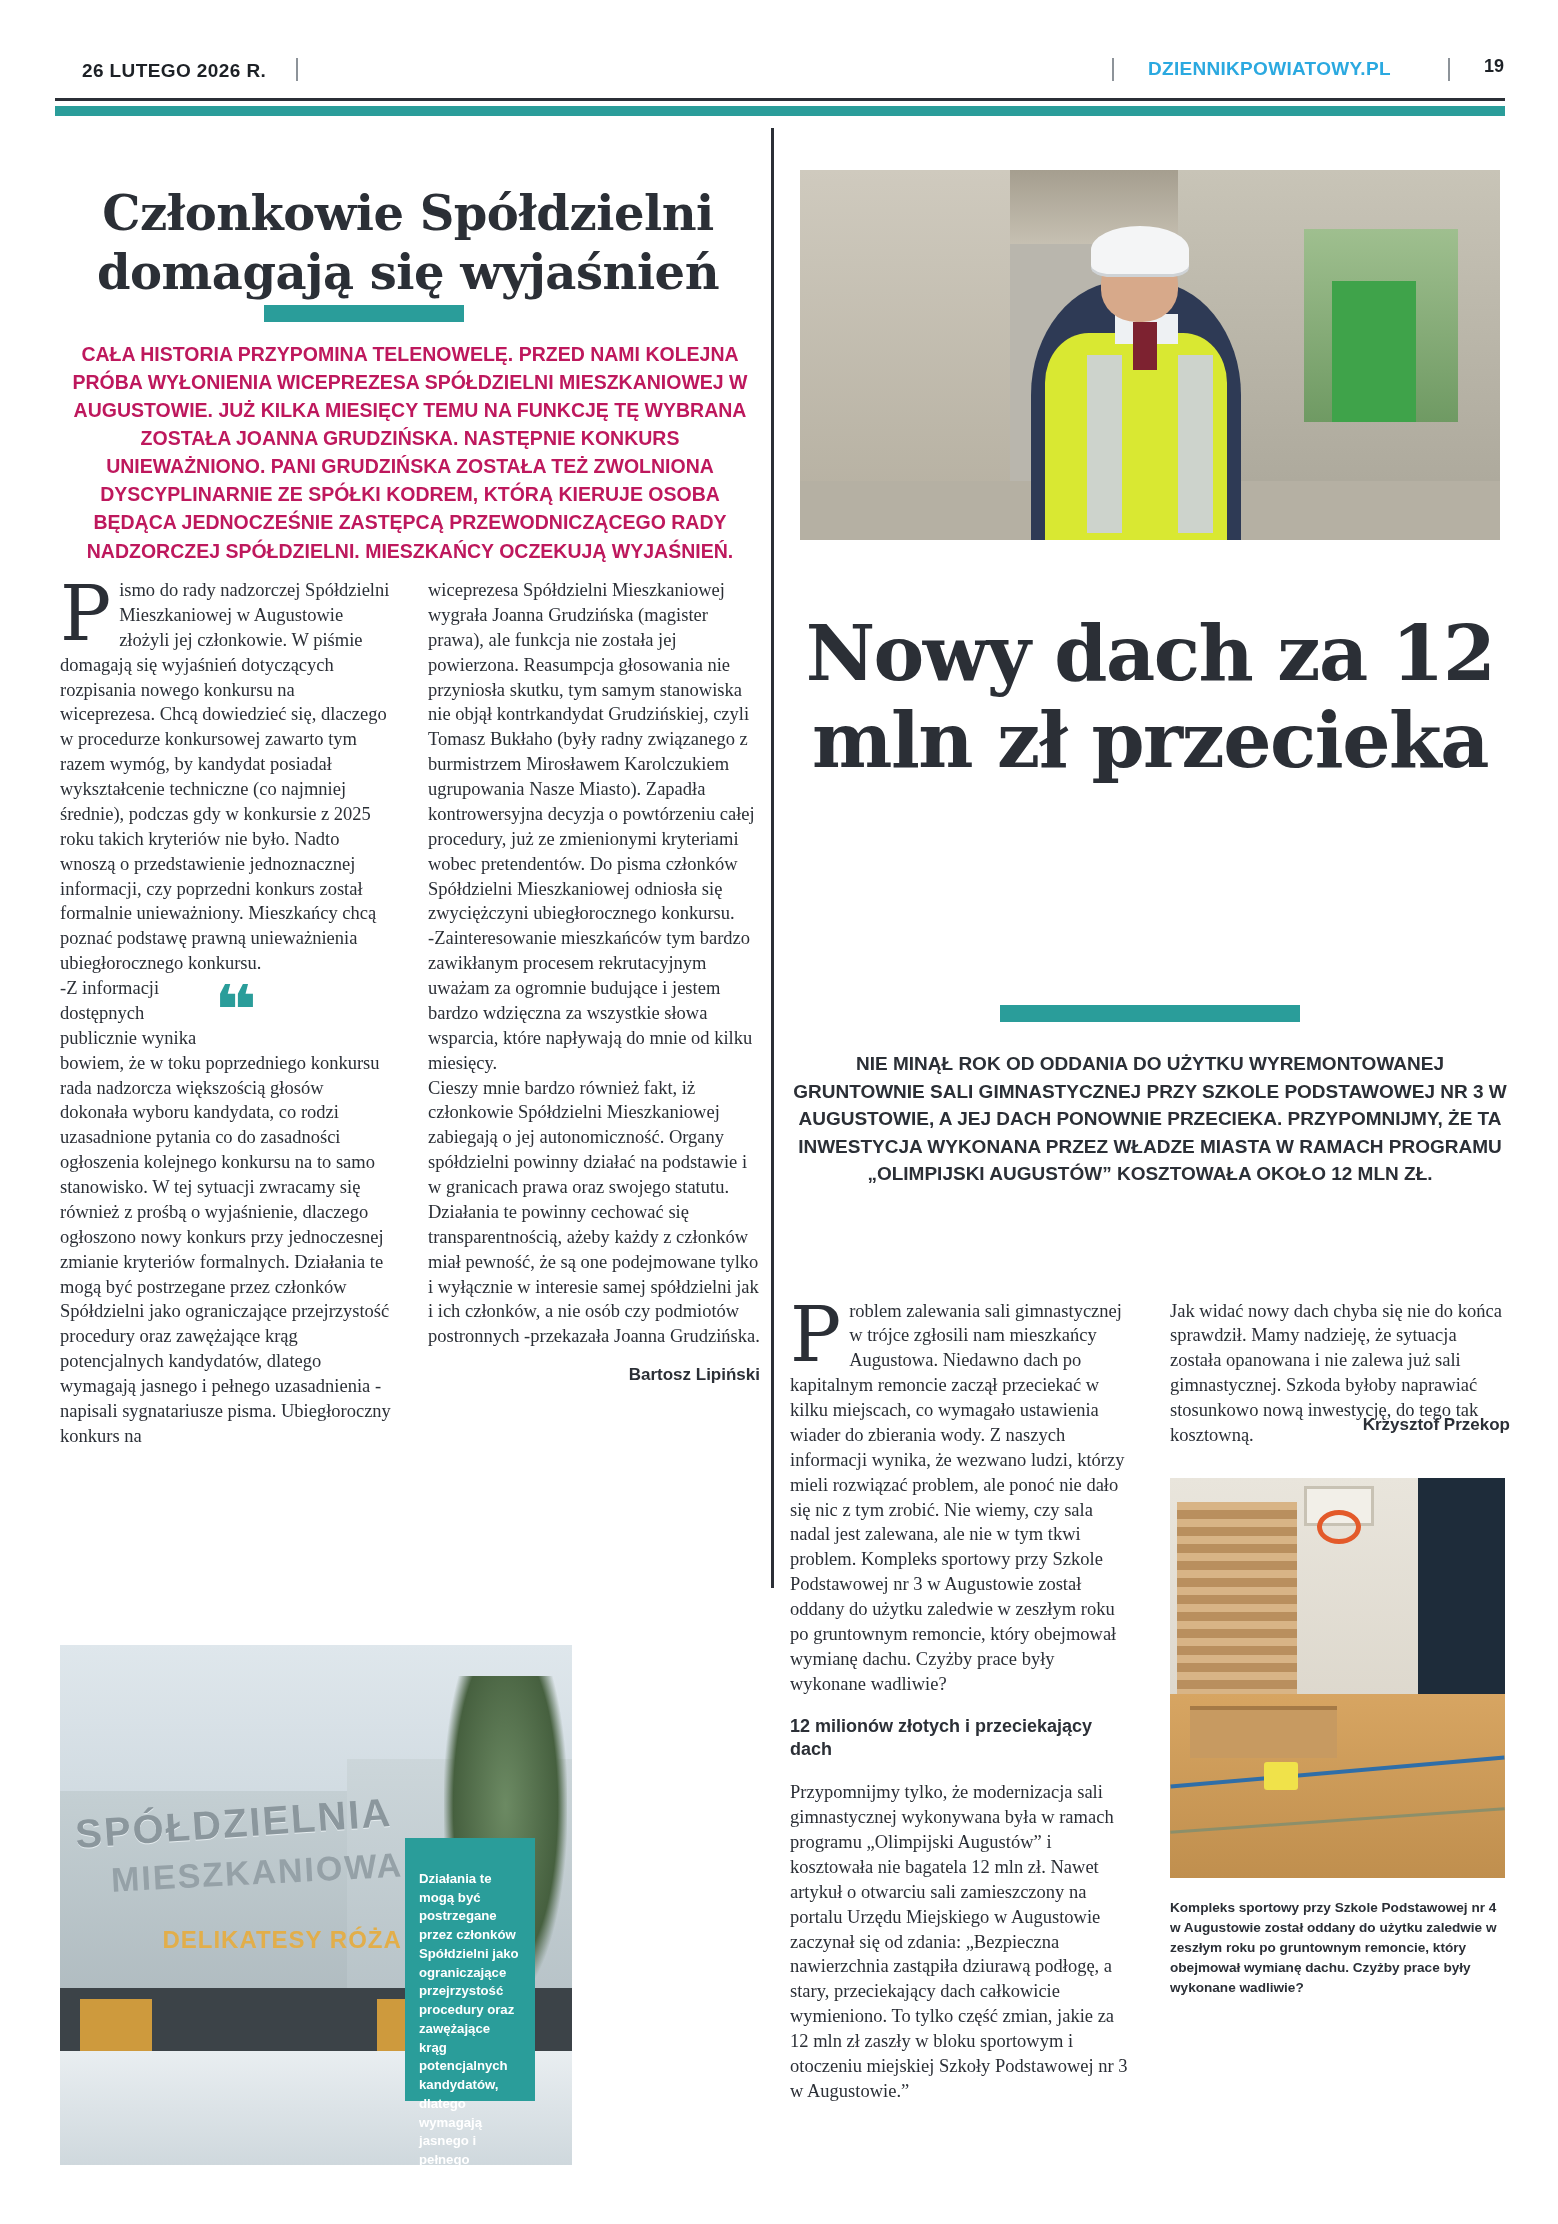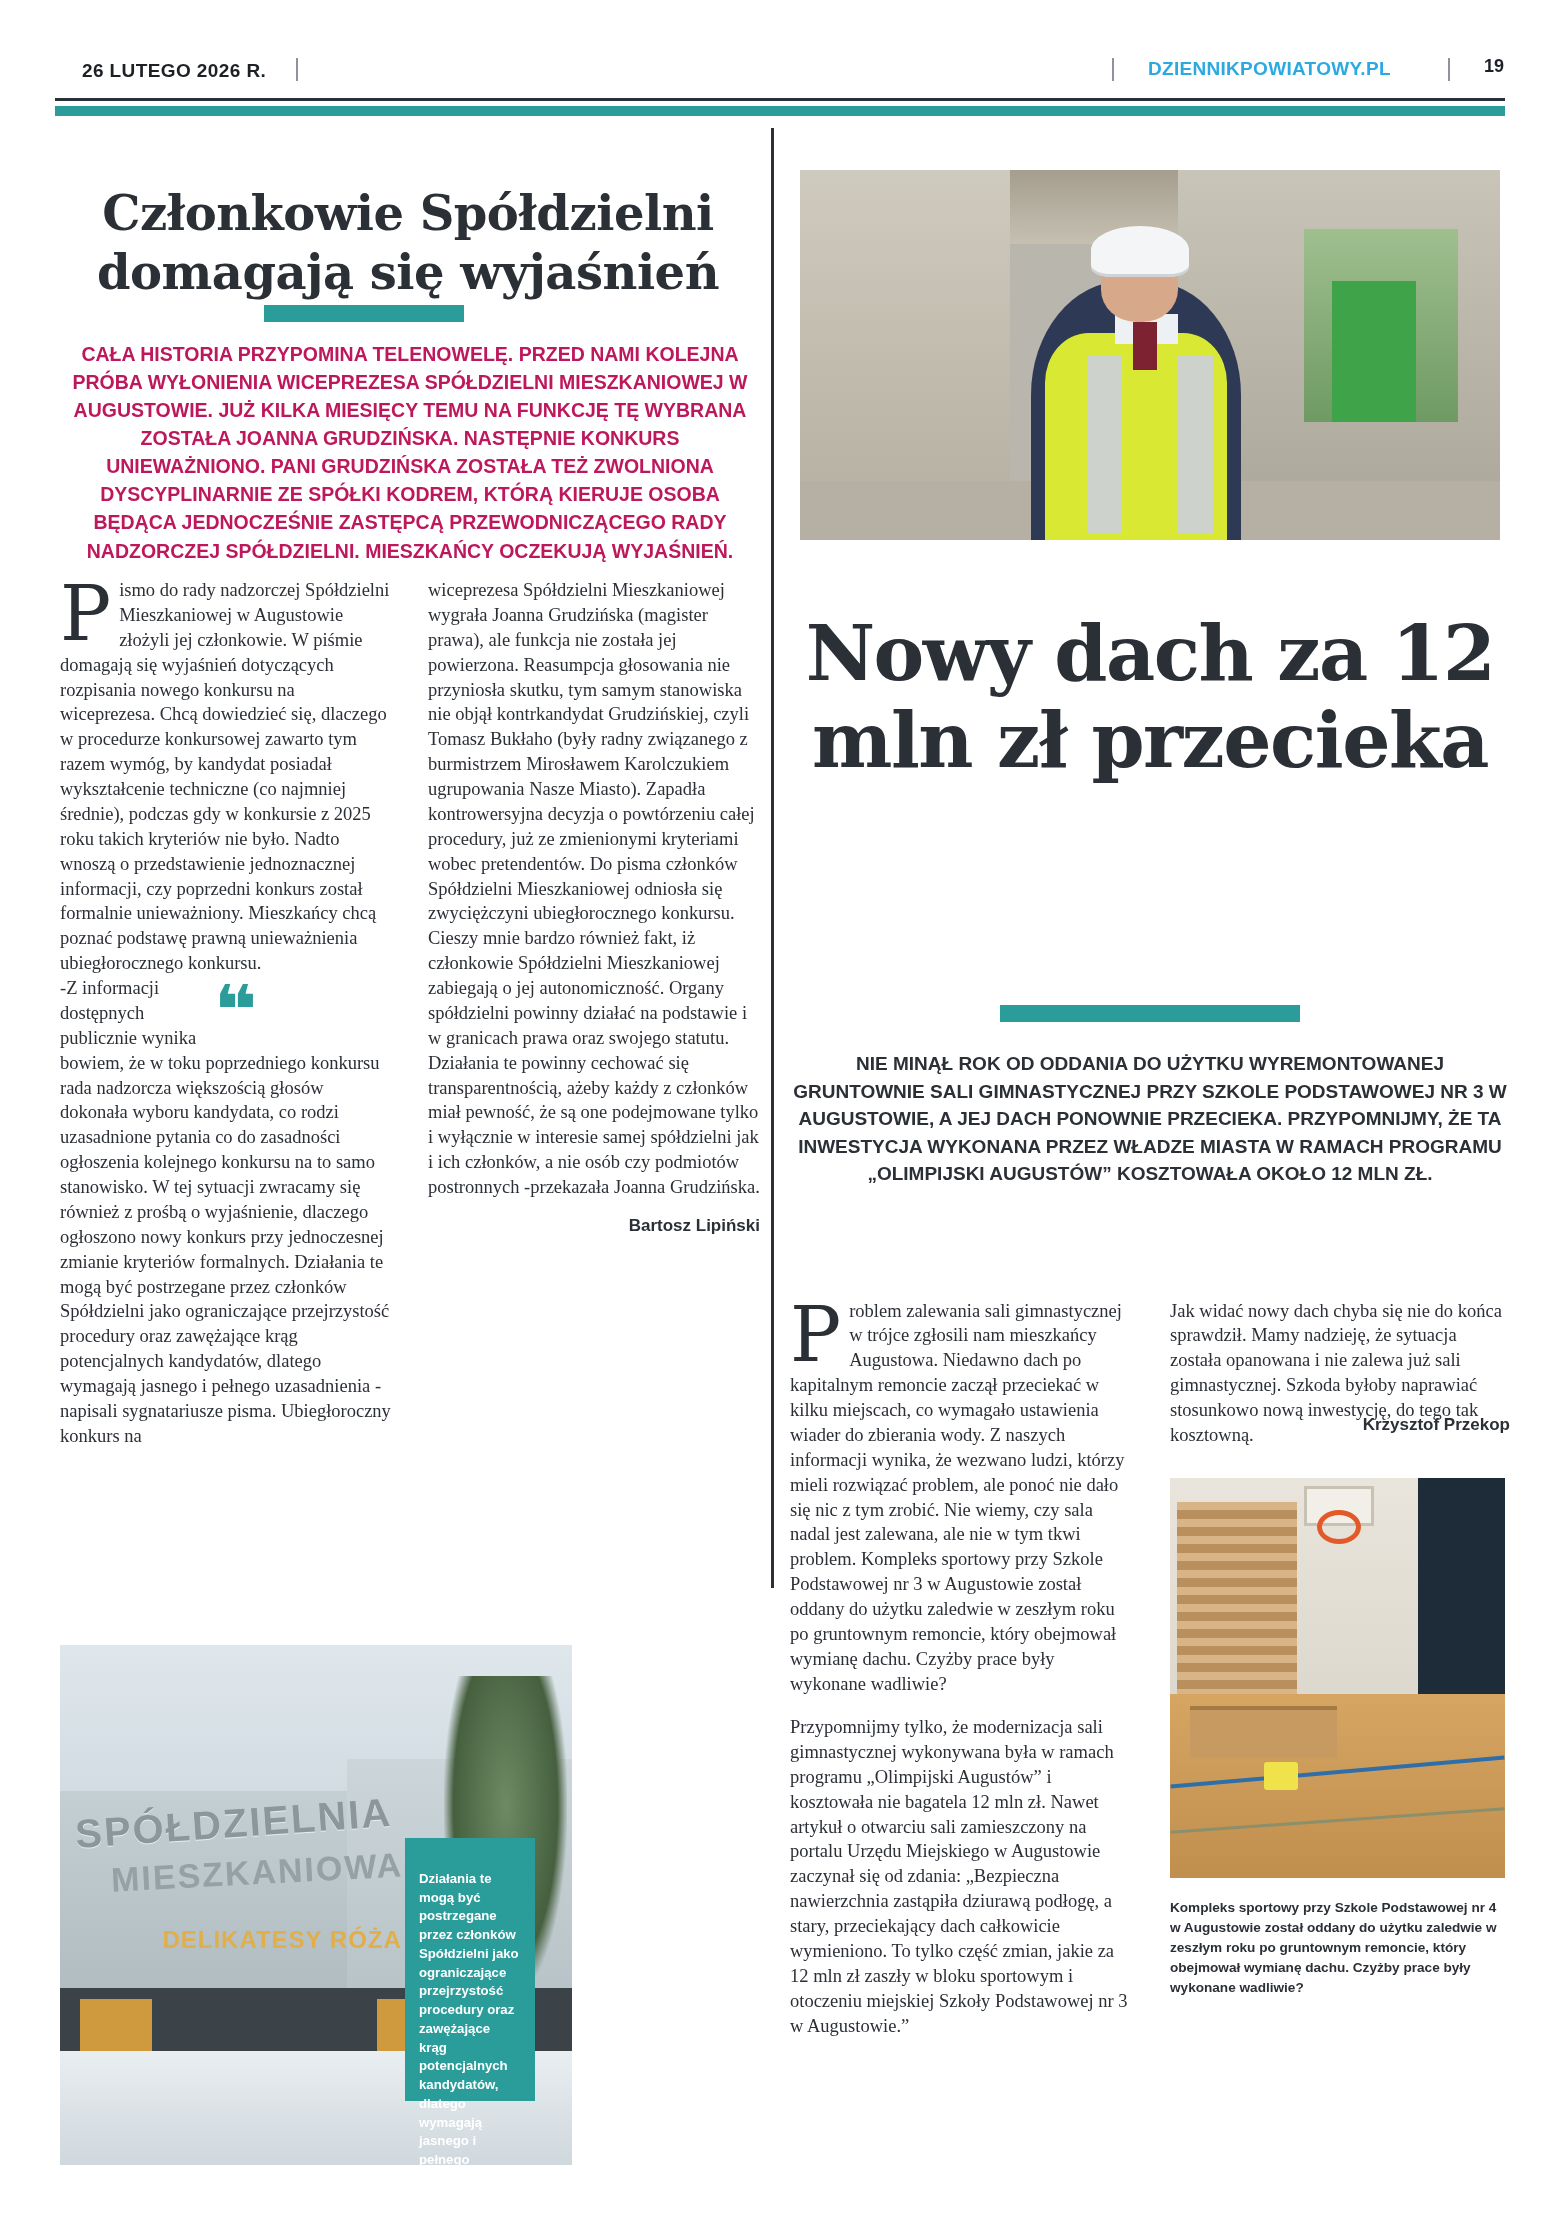--- a/index.html
+++ b/index.html
@@ -270,20 +270,21 @@
 <div class="l-cols">
   <div class="l-col c1">
     <p class="dropcap">Pismo do rady nadzorczej Spółdzielni Mieszkaniowej w Augustowie złożyli jej członkowie. W piśmie domagają się wyjaśnień dotyczących rozpisania nowego konkursu na wiceprezesa. Chcą dowiedzieć się, dlaczego w procedurze konkursowej zawarto tym razem wymóg, by kandydat posiadał wykształcenie techniczne (co najmniej średnie), podczas gdy w konkursie z 2025 roku takich kryteriów nie było. Nadto wnoszą o przedstawienie jednoznacznej informacji, czy poprzedni konkurs został formalnie unieważniony. Mieszkańcy chcą poznać podstawę prawną unieważnienia ubiegłorocznego konkursu.</p>
     <div class="pullquote">
       <span class="pq-mark">❝</span>
     </div>
     <p>-Z informacji dostępnych publicznie wynika bowiem, że w toku poprzedniego konkursu rada nadzorcza większością głosów dokonała wyboru kandydata, co rodzi uzasadnione pytania co do zasadności ogłoszenia kolejnego konkursu na to samo stanowisko. W tej sytuacji zwracamy się również z prośbą o wyjaśnienie, dlaczego ogłoszono nowy konkurs przy jednoczesnej zmianie kryteriów formalnych. Działania te mogą być postrzegane przez członków Spółdzielni jako ograniczające przejrzystość procedury oraz zawężające krąg potencjalnych kandydatów, dlatego wymagają jasnego i pełnego uzasadnienia -napisali sygnatariusze pisma. Ubiegłoroczny konkurs na</p>
   </div>
   <div class="l-col c2">
     <p>wiceprezesa Spółdzielni Mieszkaniowej wygrała Joanna Grudzińska (magister prawa), ale funkcja nie została jej powierzona. Reasumpcja głosowania nie przyniosła skutku, tym samym stanowiska nie objął kontrkandydat Grudzińskiej, czyli Tomasz Bukłaho (były radny związanego z burmistrzem Mirosławem Karolczukiem ugrupowania Nasze Miasto). Zapadła kontrowersyjna decyzja o powtórzeniu całej procedury, już ze zmienionymi kryteriami wobec pretendentów. Do pisma członków Spółdzielni Mieszkaniowej odniosła się zwyciężczyni ubiegłorocznego konkursu.</p>
+    <p>-Zainteresowanie mieszkańców tym bardzo zawikłanym procesem rekrutacyjnym uważam za ogromnie budujące i jestem bardzo wdzięczna za wszystkie słowa wsparcia, które napływają do mnie od kilku miesięcy.</p>
     <p>Cieszy mnie bardzo również fakt, iż członkowie Spółdzielni Mieszkaniowej zabiegają o jej autonomiczność. Organy spółdzielni powinny działać na podstawie i w granicach prawa oraz swojego statutu. Działania te powinny cechować się transparentnością, ażeby każdy z członków miał pewność, że są one podejmowane tylko i wyłącznie w interesie samej spółdzielni jak i ich członków, a nie osób czy podmiotów postronnych -przekazała Joanna Grudzińska.</p>
     <div class="byline">Bartosz Lipiński</div>
   </div>
 </div>
 
 <div class="photo-sm">
   <div class="psm-sky"></div>
   <div class="psm-bldg"></div>
   <div class="psm-bldg2"></div>
   <div class="psm-tree"></div>
@@ -315,20 +316,21 @@
   <div class="rp-helmet"></div>
 </div>
 
 <h1 class="r-headline">Nowy dach za 12 mln zł przecieka</h1>
 <div class="r-hr"></div>
 <div class="r-lead">NIE MINĄŁ ROK OD ODDANIA DO UŻYTKU WYREMONTOWANEJ GRUNTOWNIE SALI GIMNASTYCZNEJ PRZY SZKOLE PODSTAWOWEJ NR 3 W AUGUSTOWIE, A JEJ DACH PONOWNIE PRZECIEKA. PRZYPOMNIJMY, ŻE TA INWESTYCJA WYKONANA PRZEZ WŁADZE MIASTA W RAMACH PROGRAMU „OLIMPIJSKI AUGUSTÓW” KOSZTOWAŁA OKOŁO 12 MLN ZŁ.</div>
 
 <div class="r-cols">
   <div class="r-col rc1">
     <p class="dropcap">Problem zalewania sali gimnastycznej w trójce zgłosili nam mieszkańcy Augustowa. Niedawno dach po kapitalnym remoncie zaczął przeciekać w kilku miejscach, co wymagało ustawienia wiader do zbierania wody. Z naszych informacji wynika, że wezwano ludzi, którzy mieli rozwiązać problem, ale ponoć nie dało się nic z tym zrobić. Nie wiemy, czy sala nadal jest zalewana, ale nie w tym tkwi problem. Kompleks sportowy przy Szkole Podstawowej nr 3 w Augustowie został oddany do użytku zaledwie w zeszłym roku po gruntownym remoncie, który obejmował wymianę dachu. Czyżby prace były wykonane wadliwie?</p>
+    <div class="sub-h">12 milionów złotych i przeciekający dach</div>
     <p>Przypomnijmy tylko, że modernizacja sali gimnastycznej wykonywana była w ramach programu „Olimpijski Augustów” i kosztowała nie bagatela 12 mln zł. Nawet artykuł o otwarciu sali zamieszczony na portalu Urzędu Miejskiego w Augustowie zaczynał się od zdania: „Bezpieczna nawierzchnia zastąpiła dziurawą podłogę, a stary, przeciekający dach całkowicie wymieniono. To tylko część zmian, jakie za 12 mln zł zaszły w bloku sportowym i otoczeniu miejskiej Szkoły Podstawowej nr 3 w Augustowie.”</p>
   </div>
   <div class="r-col rc2">
     <p>Jak widać nowy dach chyba się nie do końca sprawdził. Mamy nadzieję, że sytuacja została opanowana i nie zalewa już sali gimnastycznej. Szkoda byłoby naprawiać stosunkowo nową inwestycję, do tego tak kosztowną.</p>
   </div>
 </div>
 
 <div class="r-byline">Krzysztof Przekop</div>
 
 <div class="photo-gym">

